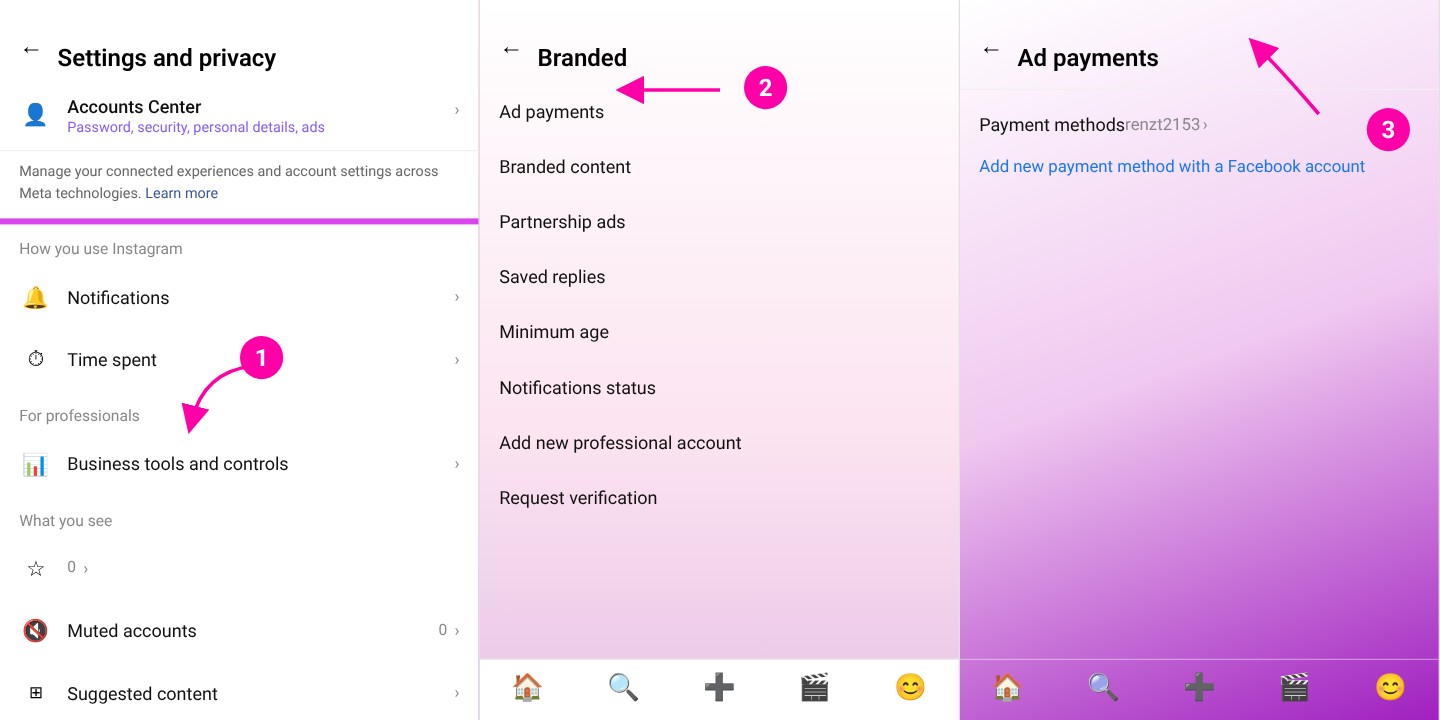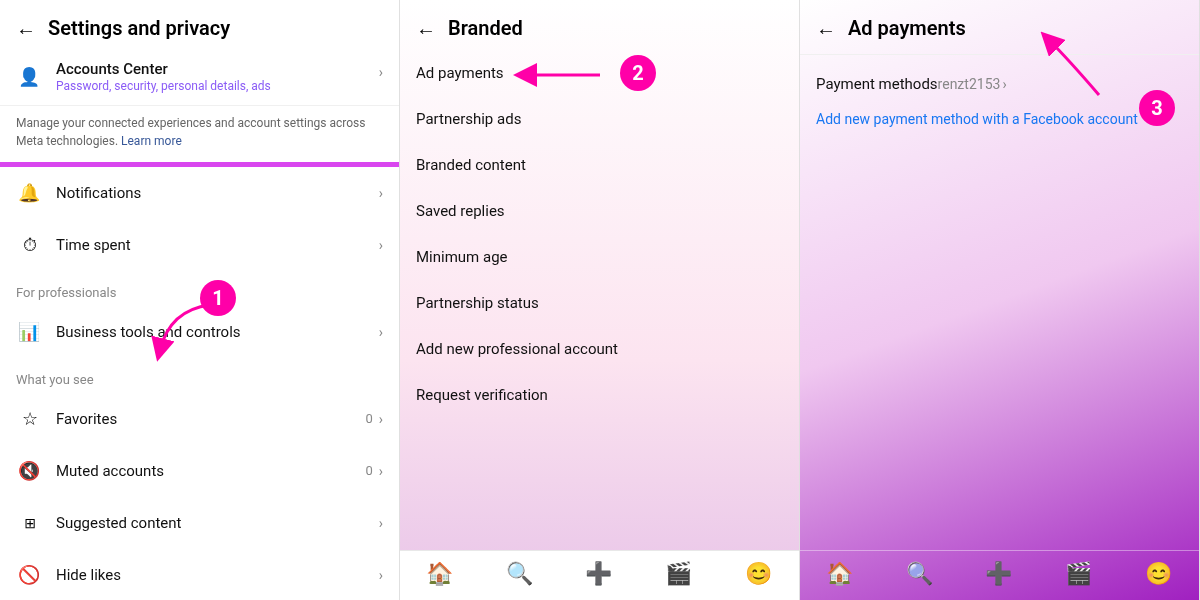--- a/index.html
+++ b/index.html
@@ -38,20 +38,21 @@
     .panel-header .back-arrow {
       font-size: 20px;
       margin-right: 12px;
       color: #000;
       cursor: pointer;
     }
     .panel-header .title {
       font-size: 20px;
       font-weight: 600;
       color: #000;
+      margin-top: 20px;
     }
 
     
     .section-label {
       font-size: 13px;
       color: #888;
       padding: 14px 16px 6px 16px;
       font-weight: 400;
     }
 
@@ -238,20 +239,21 @@
         <div class="acc-sub">Password, security, personal details, ads</div>
       </div>
       <span class="chevron">›</span>
     </div>
 
     <div class="manage-text">
       <span>Manage your connected experiences and account settings across Meta technologies.</span>
       <a>Learn more</a>
     </div>
 
+    <div class="section-label">How you use Instagram</div>
     <div class="menu-item">
       <div class="item-icon">🔔</div>
       <span class="item-text">Notifications</span>
       <span class="chevron">›</span>
     </div>
     <div class="menu-item">
       <div class="item-icon">⏱</div>
       <span class="item-text">Time spent</span>
       <span class="chevron">›</span>
     </div>
@@ -259,21 +261,20 @@
     <div class="section-label">For professionals</div>
     <div class="menu-item" style="position:relative;">
       <div class="item-icon">📊</div>
       <span class="item-text">Business tools and controls</span>
       <span class="chevron">›</span>
     </div>
 
     <div class="section-label">What you see</div>
     <div class="menu-item">
       <div class="item-icon">☆</div>
-      <span class="item-text">Favorites</span>
       <span class="item-badge">0</span>
       <span class="chevron">›</span>
     </div>
     <div class="menu-item">
       <div class="item-icon">🔇</div>
       <span class="item-text">Muted accounts</span>
       <span class="item-badge">0</span>
       <span class="chevron">›</span>
     </div>
     <div class="menu-item">
@@ -309,33 +310,33 @@
 
   <div class="panel-header">
     <span class="back-arrow">←</span>
     <span class="title">Branded</span>
   </div>
 
   <div class="list-item">
     <span class="li-label">Ad payments</span>
   </div>
   <div class="list-item">
+    <span class="li-label">Branded content</span>
+  </div>
+  <div class="list-item">
     <span class="li-label">Partnership ads</span>
   </div>
   <div class="list-item">
-    <span class="li-label">Branded content</span>
-  </div>
-  <div class="list-item">
     <span class="li-label">Saved replies</span>
   </div>
   <div class="list-item">
     <span class="li-label">Minimum age</span>
   </div>
   <div class="list-item">
-    <span class="li-label">Partnership status</span>
+    <span class="li-label">Notifications status</span>
   </div>
   <div class="list-item">
     <span class="li-label">Add new professional account</span>
   </div>
   <div class="list-item">
     <span class="li-label">Request verification</span>
   </div>
 
   <div style="position:absolute; left:220px; top:55px; z-index:20; pointer-events:none;">
     <div class="step-circle">

